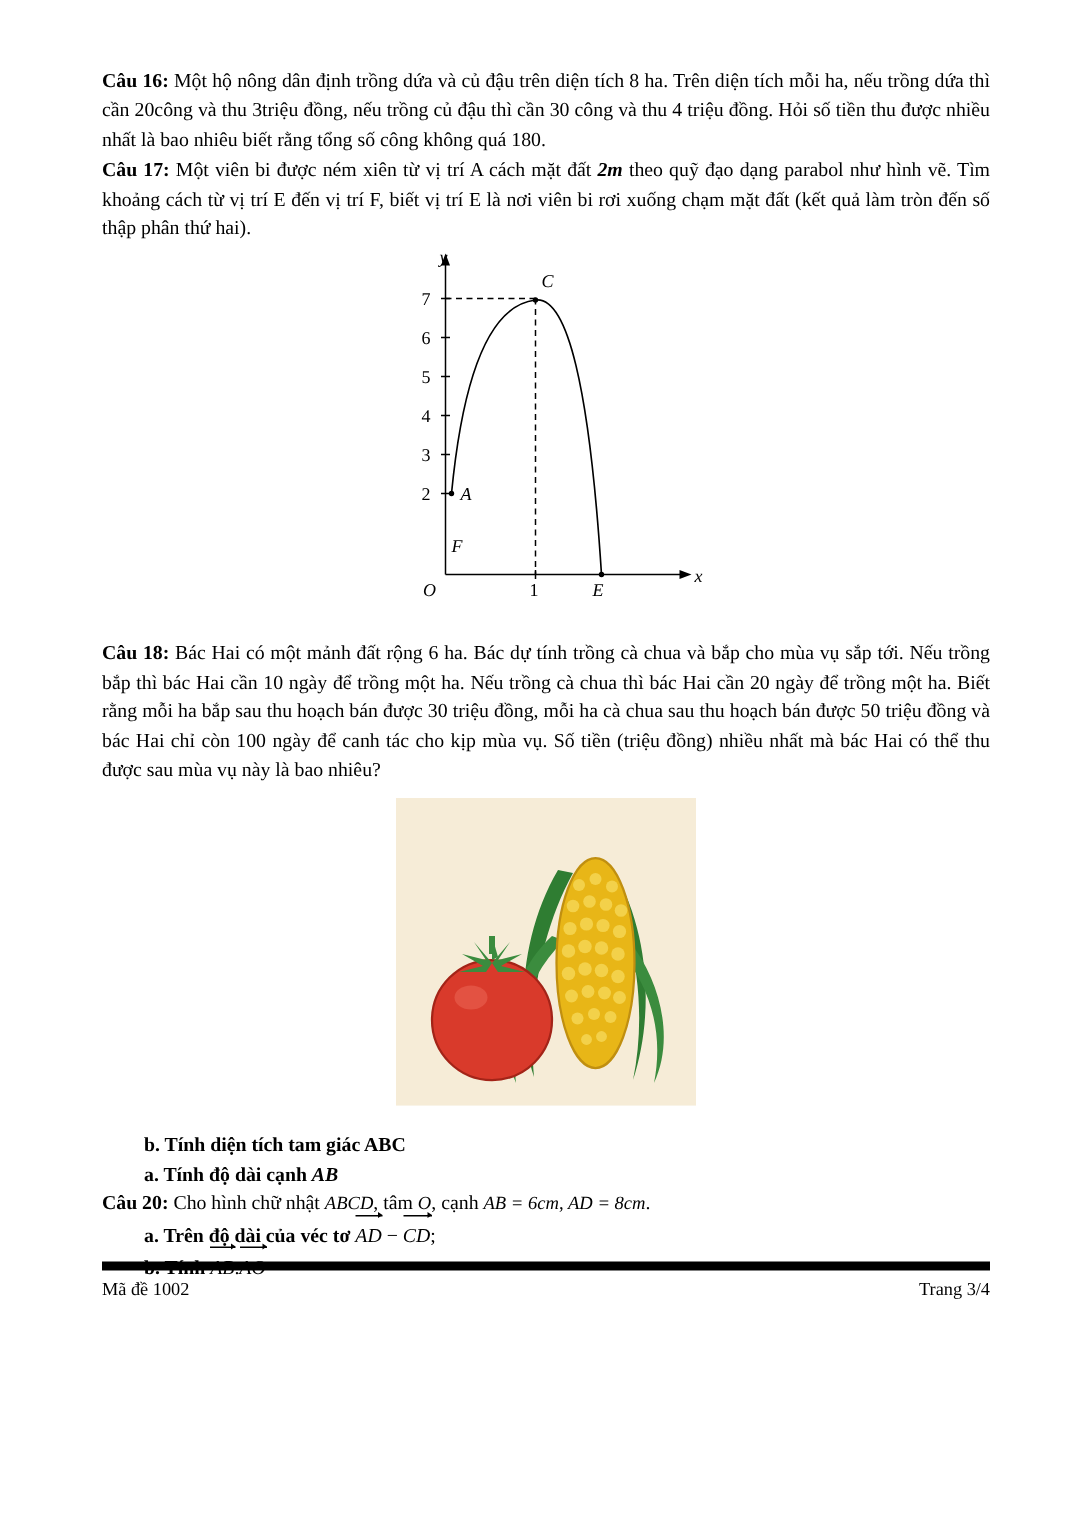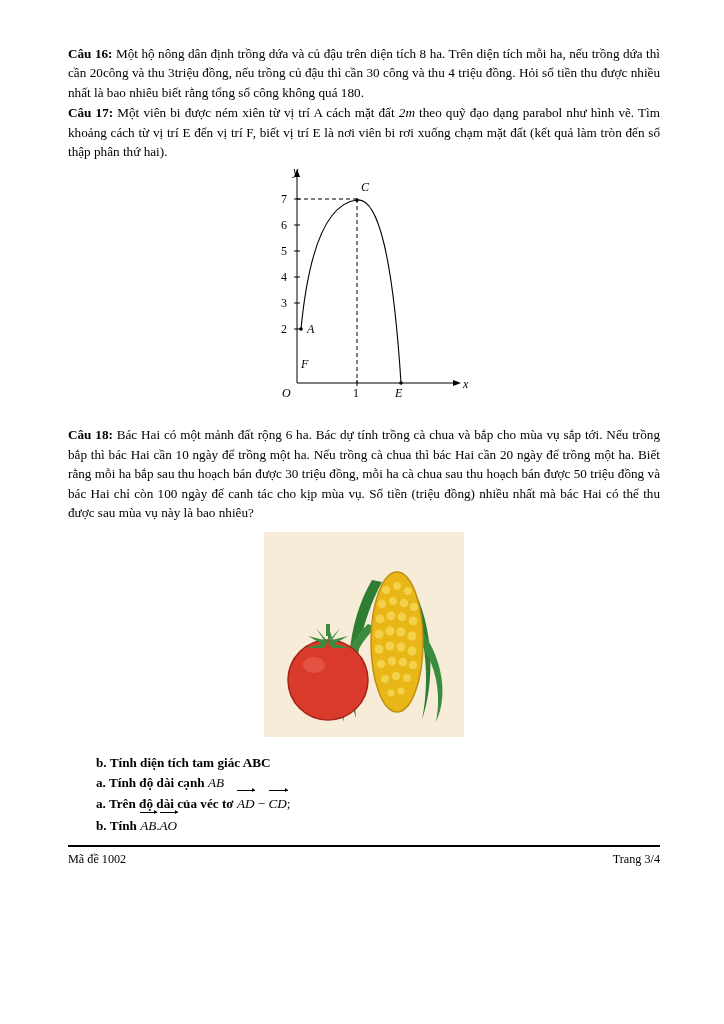--- a/index.html
+++ b/index.html
@@ -24,21 +24,21 @@
     padding: 44px 64px 0 68px;
   }
   p.q {
     margin: 0 0 0 0;
     font-size: 13.2px;
     line-height: 1.47;
     text-align: justify;
   }
   .blk { margin-bottom: 1px; }
   .lbl { font-weight: bold; }
-  .mathit { font-style: italic; font-family: "Liberation Serif", serif; }
+  .mathit { font-style: italic; font-family: "Liberation Serif", serif; font-weight: bold; }
 
   
   .figure-wrap {
     width: 100%;
     display: flex;
     justify-content: center;
     margin-top: 6px;
     margin-bottom: 8px;
   }
   .figure {
@@ -110,21 +110,21 @@
     border-right: 1px solid #000;
     border-radius: 50% 50% 0 0 / 100% 100% 0 0;
   }
 
   
   .footer {
     position: absolute;
     left: 68px;
     right: 64px;
     bottom: 32px;
-    border-top: 2px solid #000000;
+    border-top: 6px solid #000000;
     padding-top: 5px;
     font-size: 12.2px;
     display: flex;
     justify-content: space-between;
   }
   .footer .l { font-weight: normal; }
 </style>
 </head>
 <body>
 
@@ -256,20 +256,23 @@
 
   <div class="part4">
 
     <p class="q indent">
       <span class="lbl">b. Tính diện tích tam giác ABC</span>
     </p>
     <p class="q indent">
       <span class="lbl">a. Tính độ dài cạnh </span><span class="mathit">AB</span>
     </p>
 
+    <p class="q">
+      <span class="lbl">Câu 20:</span><span> Cho hình chữ nhật </span><span class="small-math">ABCD</span><span>, tâm </span><span class="small-math">O</span><span>, cạnh </span><span class="small-math">AB = 6cm, AD = 8cm</span><span>.</span>
+    </p>
     <p class="q indent">
       <span class="lbl">a. Trên độ dài của véc tơ </span><span class="vec">AD</span><span> − </span><span class="vec">CD</span><span>;</span>
     </p>
     <p class="q indent">
       <span class="lbl">b. Tính </span><span class="vec">AB</span><span>.</span><span class="vec">AO</span>
     </p>
   </div>
 
   <div class="footer">
     <span class="l">Mã đề 1002</span>

